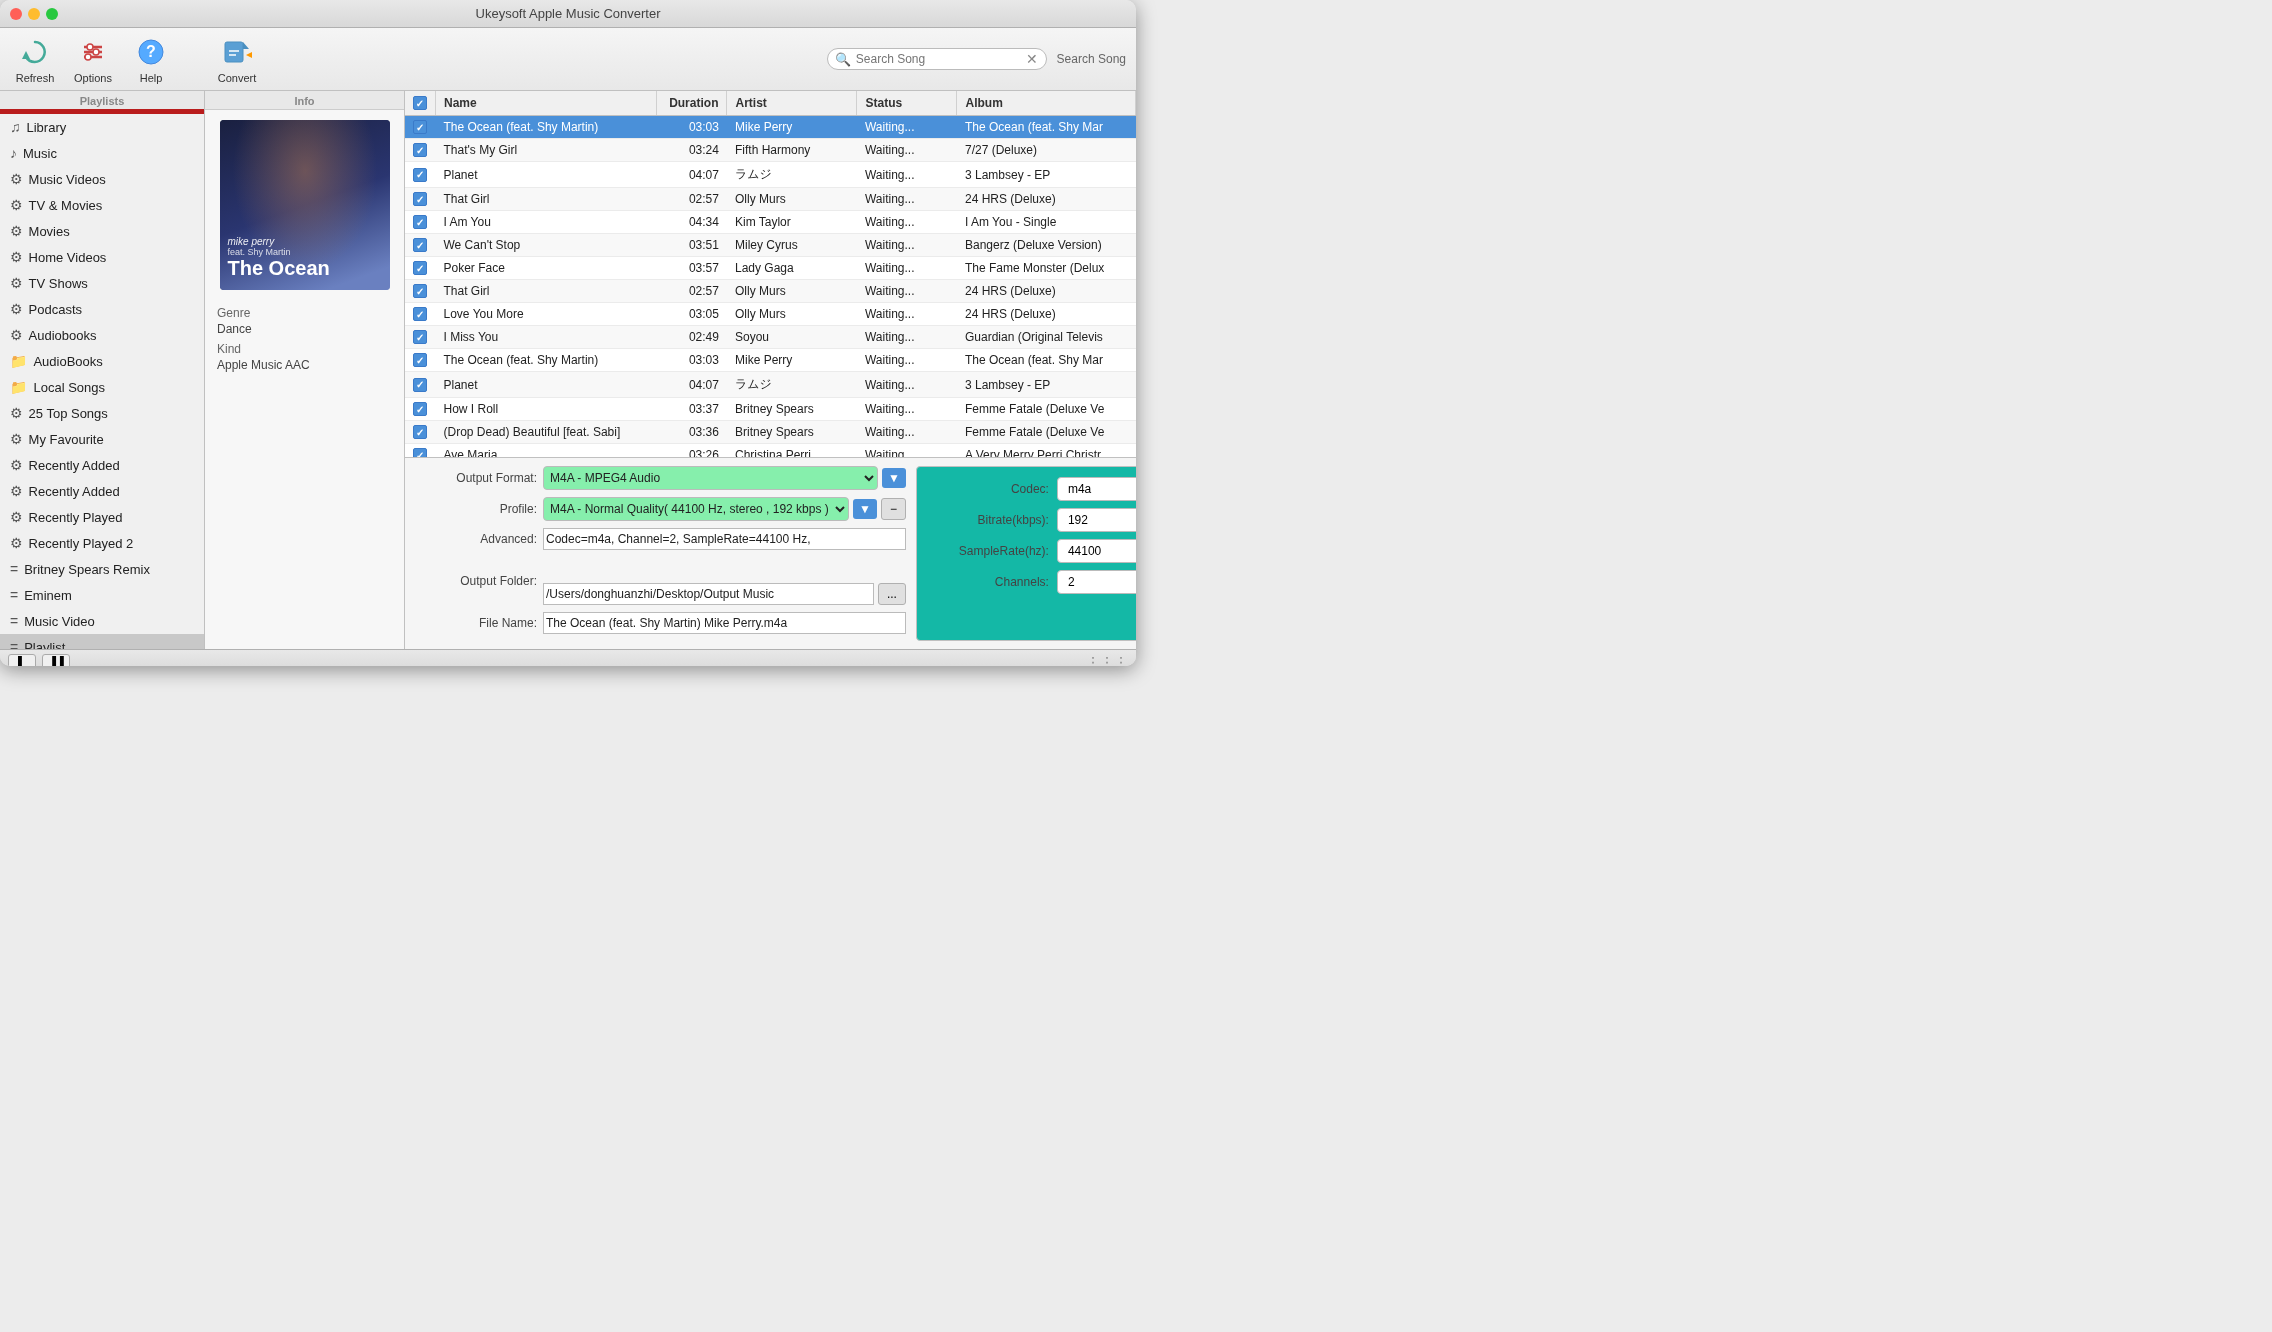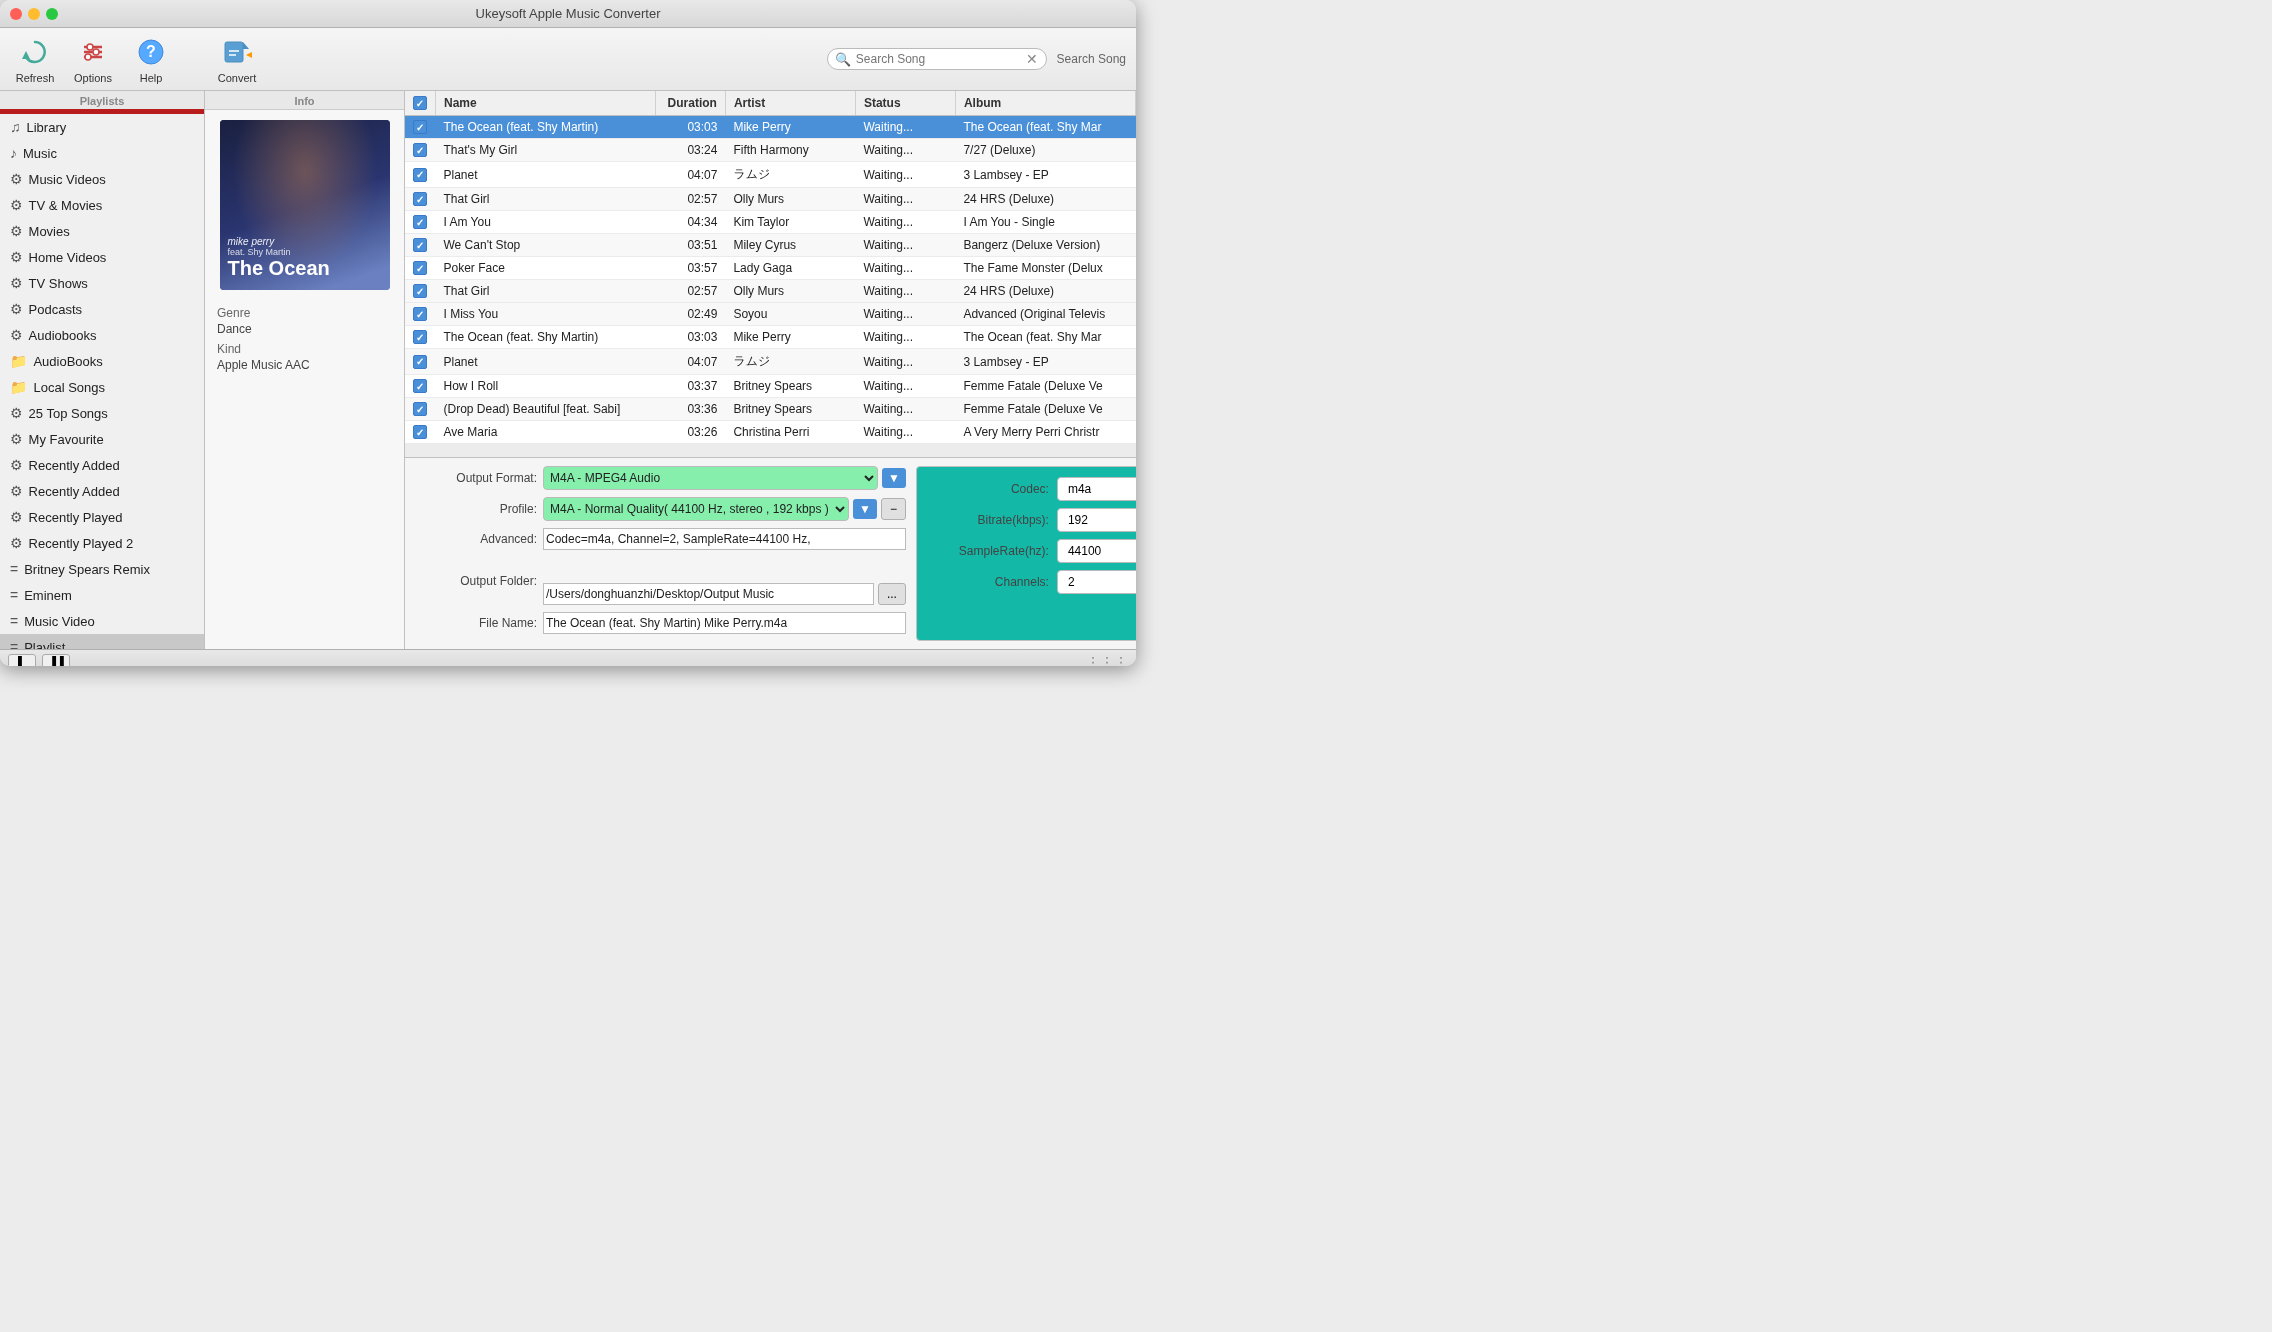--- a/index.html
+++ b/index.html
@@ -669,31 +669,43 @@
       <div class="checkbox-cell">
                   <div class="cb"></div>
                 </div>
     </td>
     <td>That Girl</td>
     <td class="duration-col">02:57</td>
     <td>Olly Murs</td>
     <td class="status-col">Waiting...</td>
     <td>24 HRS (Deluxe)</td>
   </tr>
+            <tr>
+    <td class="check-col">
+      <div class="checkbox-cell">
+                  <div class="cb"></div>
+                </div>
+    </td>
+    <td>Love You More</td>
+    <td class="duration-col">03:05</td>
+    <td>Olly Murs</td>
+    <td class="status-col">Waiting...</td>
+    <td>24 HRS (Deluxe)</td>
+  </tr>
             <tr class="alt-row">
     <td class="check-col">
       <div class="checkbox-cell">
                   <div class="cb"></div>
                 </div>
     </td>
     <td>I Miss You</td>
     <td class="duration-col">02:49</td>
     <td>Soyou</td>
     <td class="status-col">Waiting...</td>
-    <td>Advanced (Original Televis</td>
+    <td>Guardian (Original Televis</td>
   </tr>
             <tr>
     <td class="check-col">
       <div class="checkbox-cell">
                   <div class="cb"></div>
                 </div>
     </td>
     <td>The Ocean (feat. Shy Martin)</td>
     <td class="duration-col">03:03</td>
     <td>Mike Perry</td>

